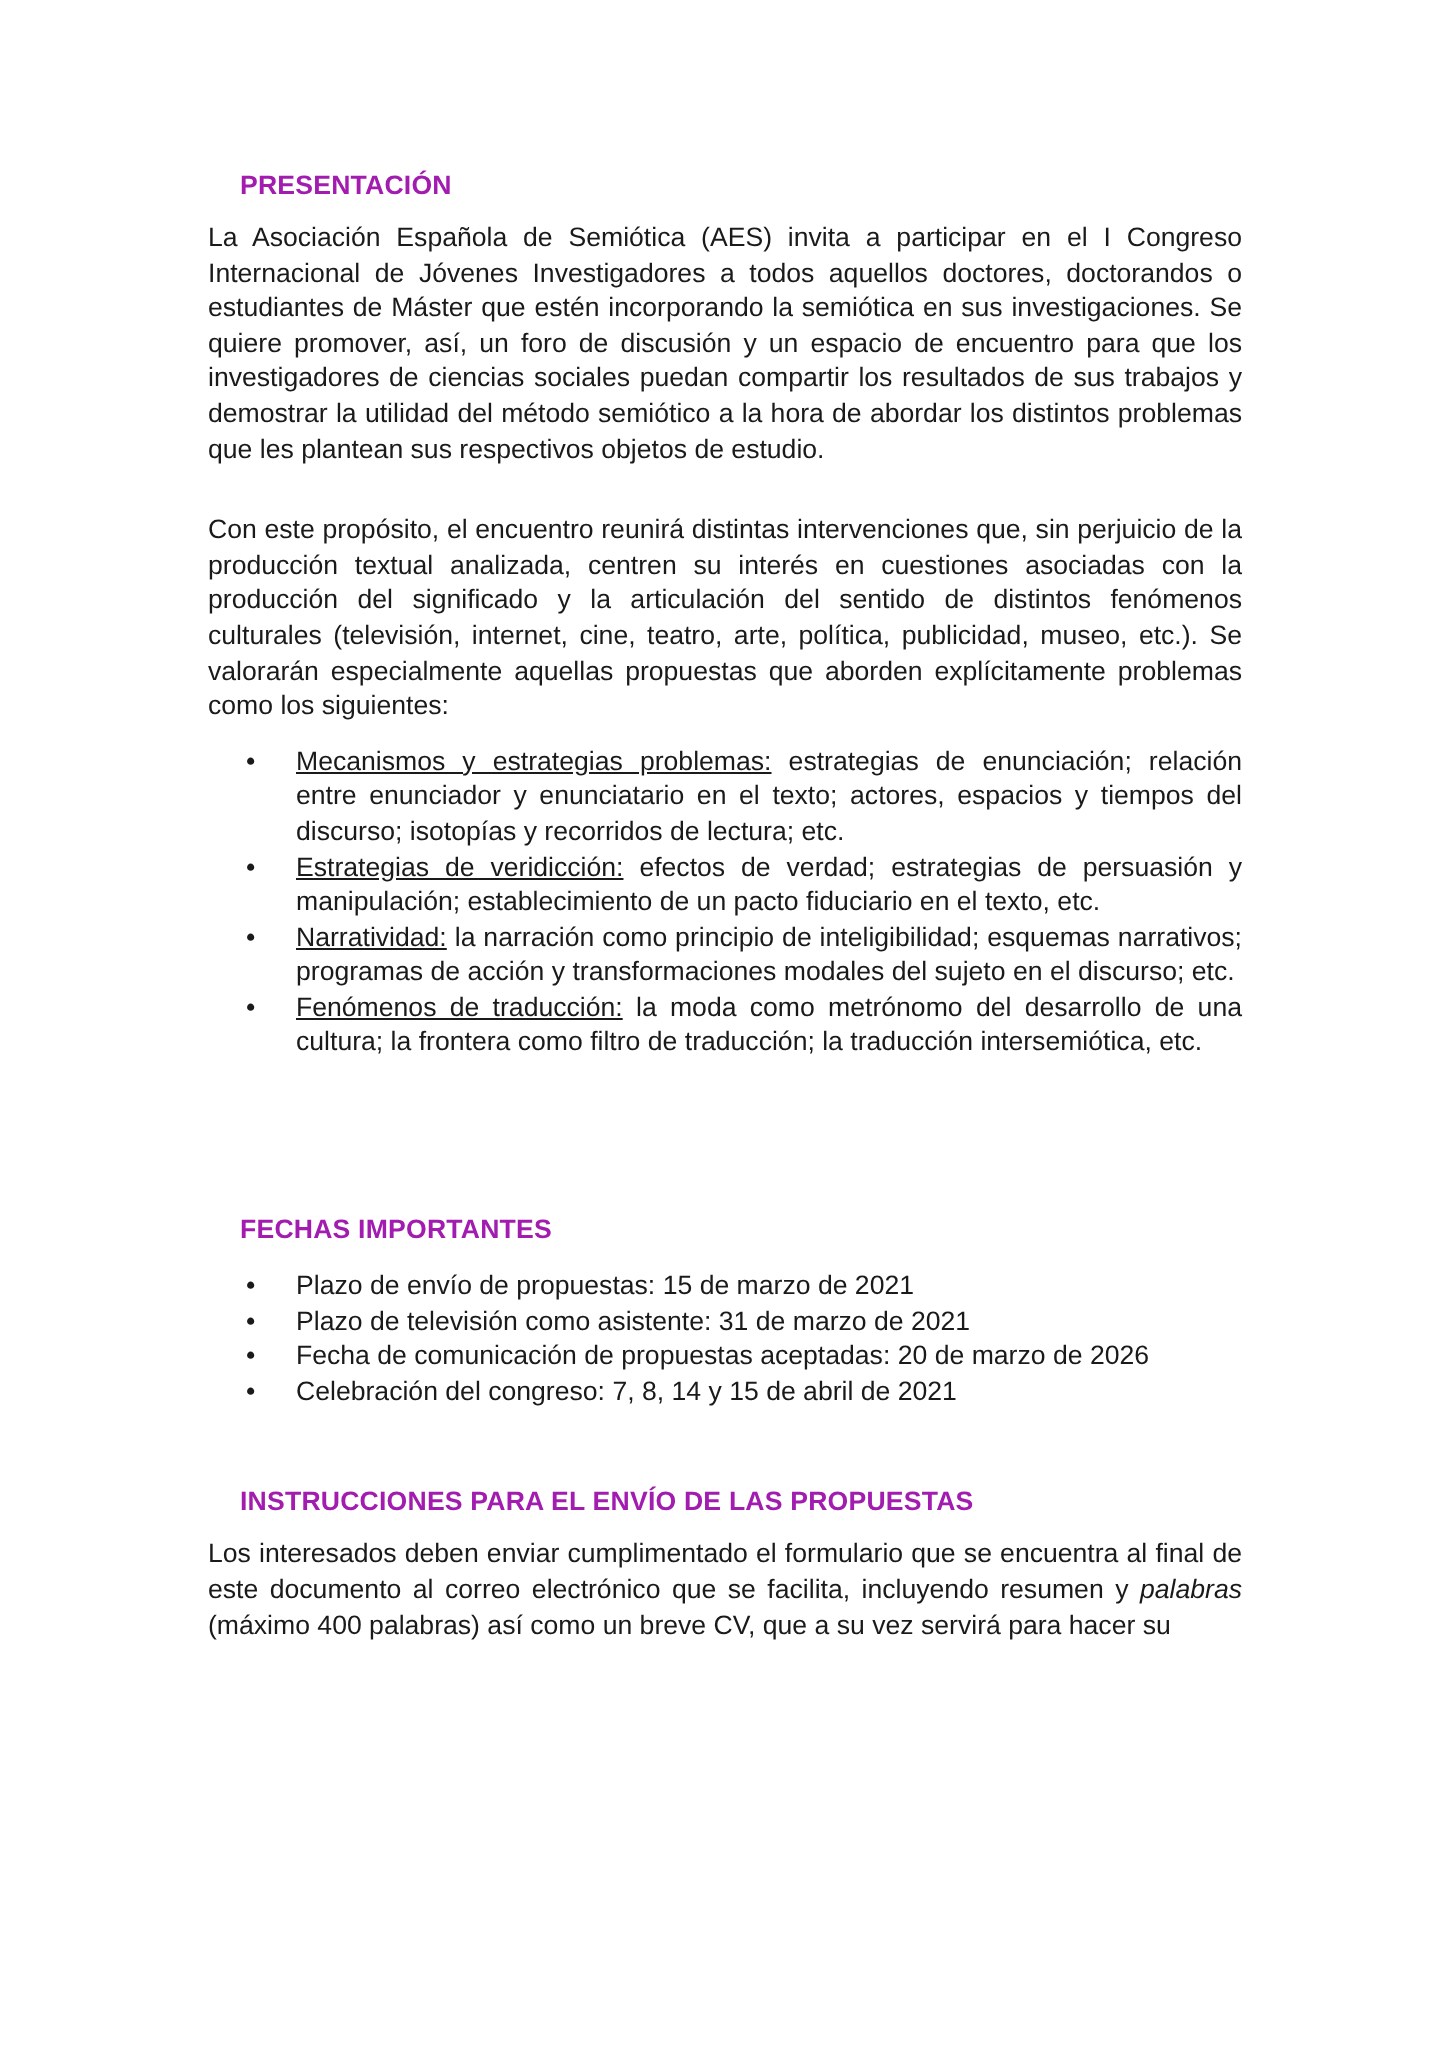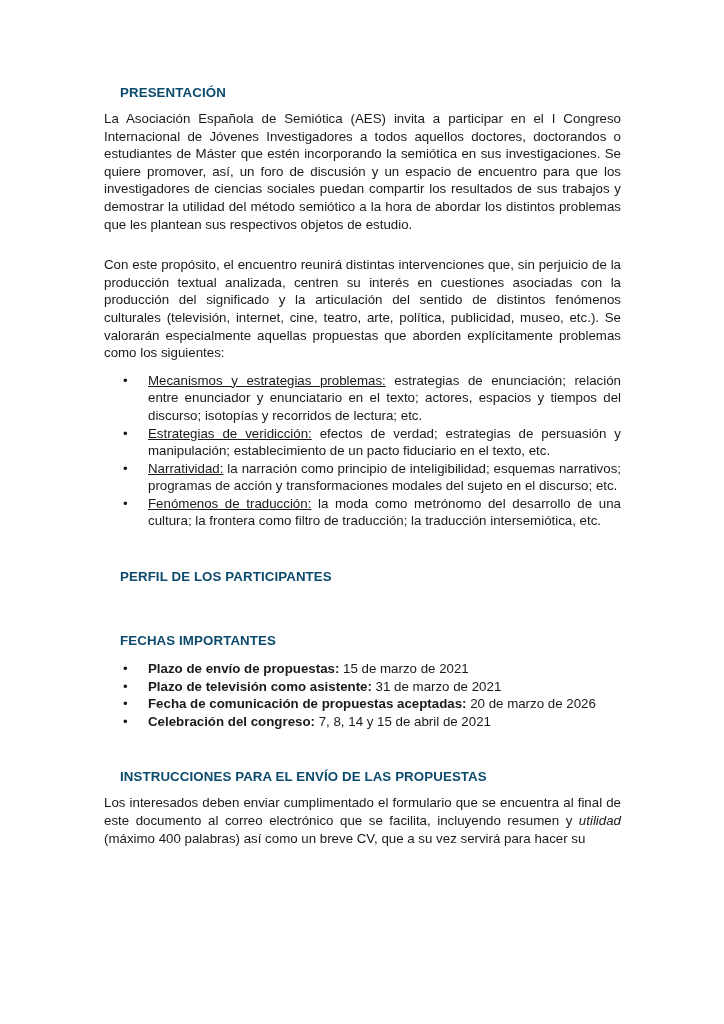--- a/index.html
+++ b/index.html
@@ -4,31 +4,31 @@
 <style>
   html, body { margin: 0; padding: 0; background: #ffffff; }
   body { width: 724px; height: 1024px; overflow: hidden; position: relative; }
   .page {
     position: absolute; left: 104px; top: 84px; width: 517px;
     font-family: "Liberation Sans", sans-serif;
     font-size: 13.3px; line-height: 17.6px; color: #1a1a1a;
   }
   h2 {
     margin: 0 0 8px 0; font-size: 13.3px; line-height: 18px; font-weight: bold;
-    color: #0c4a6e; letter-spacing: 0.1px; padding-left: 16px;
+    color: #a21caf; letter-spacing: 0.1px; padding-left: 16px;
   }
   p { margin: 0; text-align: justify; }
   p + p { margin-top: 23px; }
   .section { margin-bottom: 0; }
   .gap-big { height: 38px; }
   ul { margin: 10px 0 0 0; padding: 0; list-style: none; }
   li { position: relative; padding-left: 44px; text-align: justify; }
   li .bullet { position: absolute; left: 19px; top: 0; }
   .u { text-decoration: underline; }
-  .b { font-weight: bold; text-align: center; }
+  .b { font-weight: normal; text-align: center; }
   .dates li { text-align: left; }
   em { font-style: italic; }
 </style>
 </head>
 <body>
 
 <div class="page">
 
   <div class="section">
     <h2>PRESENTACIÓN</h2>
@@ -38,35 +38,34 @@
       <li><span class="bullet">•</span><span class="u">Mecanismos y estrategias problemas:</span><span> estrategias de enunciación; relación entre enunciador y enunciatario en el texto; actores, espacios y tiempos del discurso; isotopías y recorridos de lectura; etc.</span></li>
       <li><span class="bullet">•</span><span class="u">Estrategias de veridicción:</span><span> efectos de verdad; estrategias de persuasión y manipulación; establecimiento de un pacto fiduciario en el texto, etc.</span></li>
       <li><span class="bullet">•</span><span class="u">Narratividad:</span><span> la narración como principio de inteligibilidad; esquemas narrativos; programas de acción y transformaciones modales del sujeto en el discurso; etc.</span></li>
       <li><span class="bullet">•</span><span class="u">Fenómenos de traducción:</span><span> la moda como metrónomo del desarrollo de una cultura; la frontera como filtro de traducción; la traducción intersemiótica, etc.</span></li>
     </ul>
   </div>
 
   <div class="gap-big"></div>
 
   <div class="section">
-    <h2>PERFIL DE LOS PARTICIPANTES</h2>
   </div>
 
   <div class="gap-big"></div>
 
   <div class="section">
     <h2>FECHAS IMPORTANTES</h2>
     <ul class="dates">
       <li><span class="bullet">•</span><span class="b">Plazo de envío de propuestas:</span><span> 15 de marzo de 2021</span></li>
       <li><span class="bullet">•</span><span class="b">Plazo de televisión como asistente:</span><span> 31 de marzo de 2021</span></li>
       <li><span class="bullet">•</span><span class="b">Fecha de comunicación de propuestas aceptadas:</span><span> 20 de marzo de 2026</span></li>
       <li><span class="bullet">•</span><span class="b">Celebración del congreso:</span><span> 7, 8, 14 y 15 de abril de 2021</span></li>
     </ul>
   </div>
 
   <div class="gap-big"></div>
 
   <div class="section">
     <h2>INSTRUCCIONES PARA EL ENVÍO DE LAS PROPUESTAS</h2>
-    <p><span>Los interesados deben enviar cumplimentado el formulario que se encuentra al final de este documento al correo electrónico que se facilita, incluyendo resumen y </span><em>utilidad</em><span> (máximo 400 palabras) así como un breve CV, que a su vez servirá para hacer su</span></p>
+    <p><span>Los interesados deben enviar cumplimentado el formulario que se encuentra al final de este documento al correo electrónico que se facilita, incluyendo resumen y </span><em>palabras</em><span> (máximo 400 palabras) así como un breve CV, que a su vez servirá para hacer su</span></p>
   </div>
 
 </div>
 
 </body></html>

